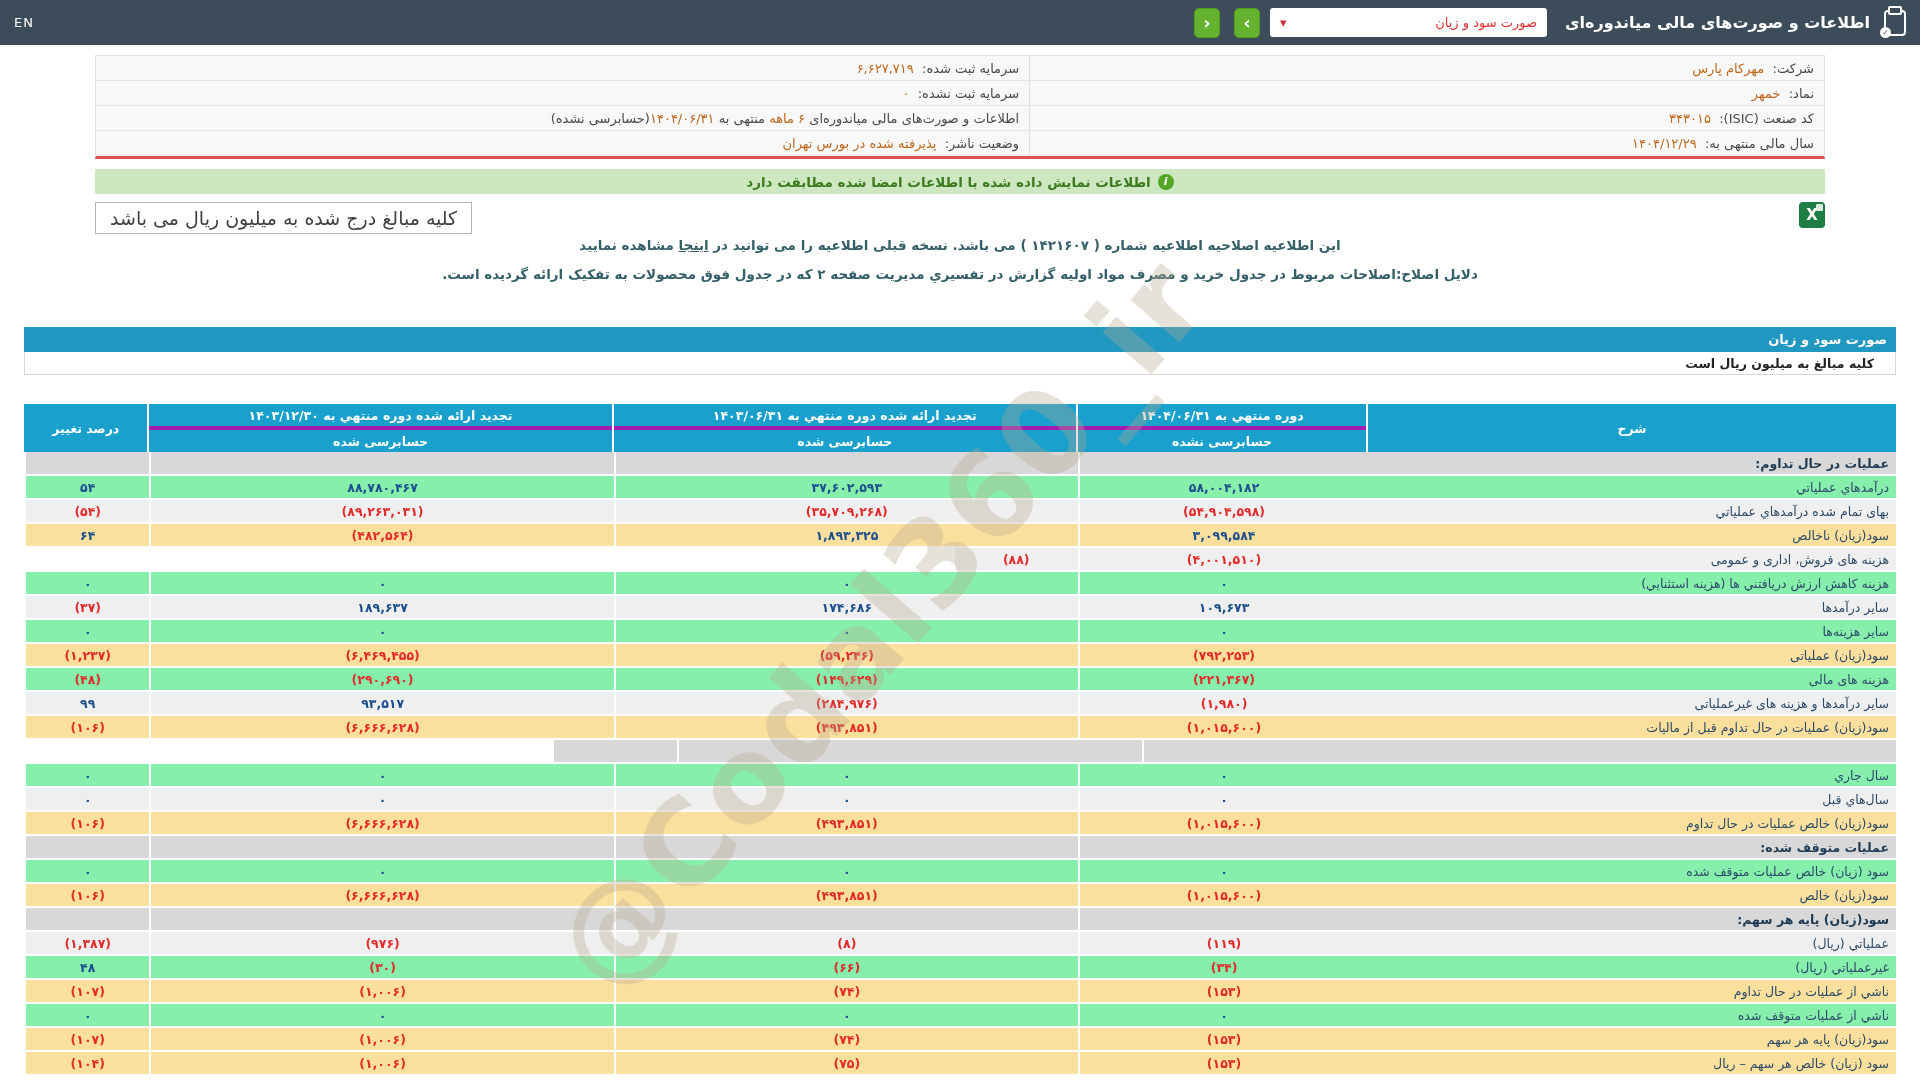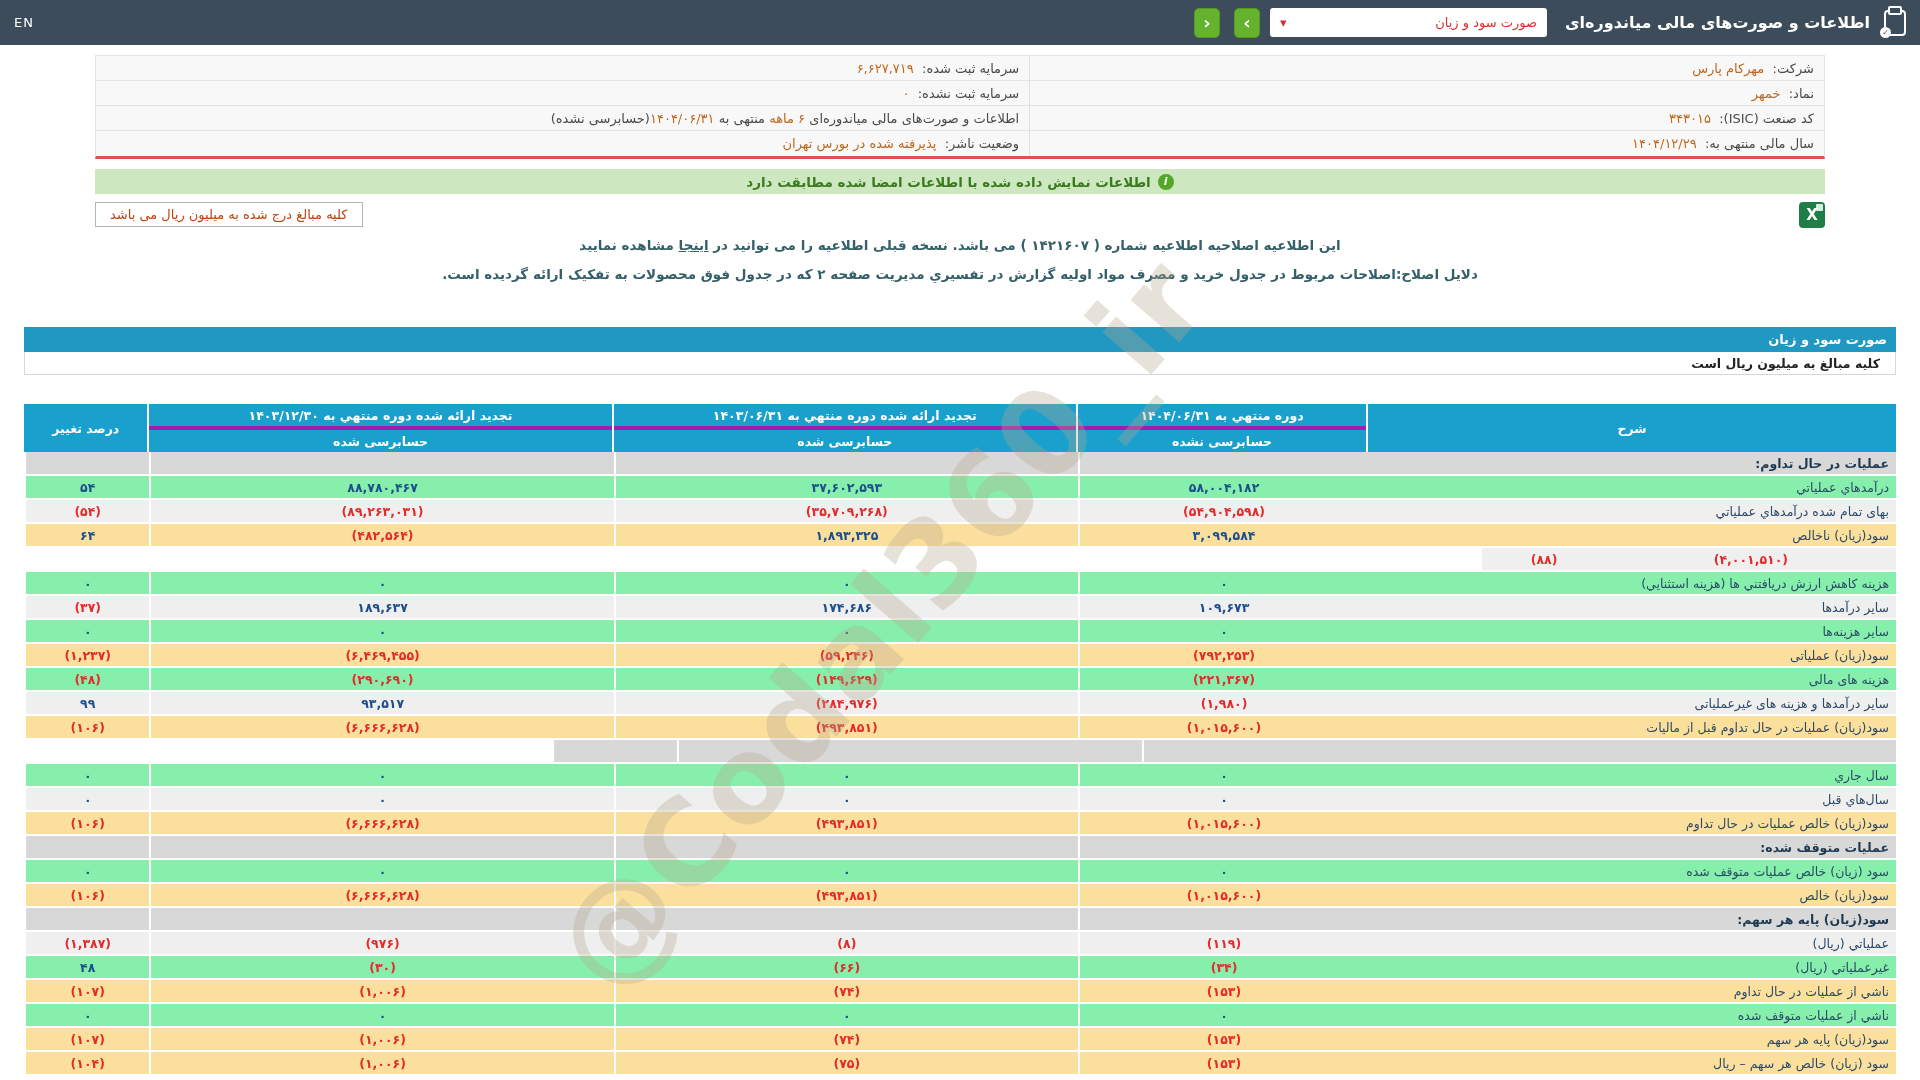--- a/index.html
+++ b/index.html
@@ -29,33 +29,33 @@
   .i-lbl{color:#4a4a4a;font-size:13px;white-space:pre-wrap}
   .i-val{color:#bf671d;font-size:13px;white-space:pre-wrap}
 
   
   .signed-bar{margin:10px 95px 0;height:25px;background:#cde8c0;display:flex;align-items:center;justify-content:center;gap:7px}
   .info-circle{width:16px;height:16px;border-radius:50%;background:#53a626;color:#fff;font-size:11px;font-weight:bold;line-height:16px;text-align:center;font-style:italic}
   .signed-text{color:#3c7a1f;font-size:13.5px;font-weight:bold}
 
   
   .meta-row{position:relative;height:30px;margin:8px 95px 0}
-  .amounts-box{position:absolute;left:0;top:0;border:1px solid #b5b5b5;background:#fff;padding:4px 14px;font-size:13px;color:#c2410c}
+  .amounts-box{position:absolute;left:0;top:0;border:1px solid #b5b5b5;background:#fff;padding:4px 14px;font-size:19px;color:#404040}
   .excel-icon{position:absolute;right:0;top:0;width:26px;height:26px;background:#1e7e45;border-radius:4px;color:#fff;font-weight:bold;font-size:15px;display:flex;align-items:center;justify-content:center;cursor:pointer}
   .excel-icon::after{content:"";position:absolute;top:2px;right:2px;width:7px;height:7px;background:#fff;opacity:.85;border-radius:1px}
 
   
   .notice{ text-align:center;color:#356069;font-weight:bold;font-size:13.5px}
   .notice-1{margin-top:5px}
   .notice-2{margin-top:13px}
   .notice a,.notice .lnk{color:#356069;text-decoration:underline;cursor:pointer}
 
   
   .stmt-title{margin:45px 24px 0;height:25px;background:#2198c2;color:#fff;font-weight:bold;font-size:13px;display:flex;align-items:center;padding:0 9px}
-  .stmt-unit{margin:0 24px;height:23px;background:#fff;border:1px solid #d6d6d6;border-top:none;display:flex;align-items:center;padding:0 15px;font-size:12.5px;font-weight:bold;color:#222}
+  .stmt-unit{margin:0 24px;height:23px;background:#fff;border:1px solid #d6d6d6;border-top:none;display:flex;align-items:center;padding:0 21px;font-size:12.5px;font-weight:bold;color:#222}
 
   .stmt-table{margin:29px 24px 0}
   .thead{display:flex;height:48px}
   .thead>*+*{border-inline-start:2px solid #fff}
   .th{background:#1aa0cd;color:#fff;font-weight:bold;font-size:12.5px;display:flex;align-items:center;justify-content:center;text-align:center}
   .th-group{display:flex;flex-direction:column}
   .th-top,.th-bot{flex:1;background:#1aa0cd;color:#fff;font-weight:bold;font-size:12.5px;display:flex;align-items:center;justify-content:center}
   .th-top{border-bottom:4px solid #a21caf}
 
   .c-desc{width:28.2%}
@@ -202,20 +202,21 @@
         <div class="td td-num c-pct bg-white neg">(۵۴)</div>
       </div>
       <div class="tr">
         <div class="td td-label c-desc bg-yellow">سود(زیان) ناخالص</div>
         <div class="td td-num c-cur bg-yellow pos">۳,۰۹۹,۵۸۴</div>
         <div class="td td-num c-prev bg-yellow pos">۱,۸۹۳,۳۲۵</div>
         <div class="td td-num c-annual bg-yellow neg">(۴۸۲,۵۶۴)</div>
         <div class="td td-num c-pct bg-yellow pos">۶۴</div>
       </div>
       <div class="tr">
+        <div class="td td-label c-desc bg-white">هزینه های فروش، اداری و عمومی</div>
         <div class="td td-num c-cur bg-white neg">(۴,۰۰۱,۵۱۰)</div>
         <div class="td td-num c-pct bg-white neg">(۸۸)</div>
       </div>
       <div class="tr">
         <div class="td td-label c-desc bg-blue">هزینه کاهش ارزش دریافتني ها (هزینه استثنايي)</div>
         <div class="td td-num c-cur bg-blue pos">۰</div>
         <div class="td td-num c-prev bg-blue pos">۰</div>
         <div class="td td-num c-annual bg-blue pos">۰</div>
         <div class="td td-num c-pct bg-blue pos">۰</div>
       </div>

